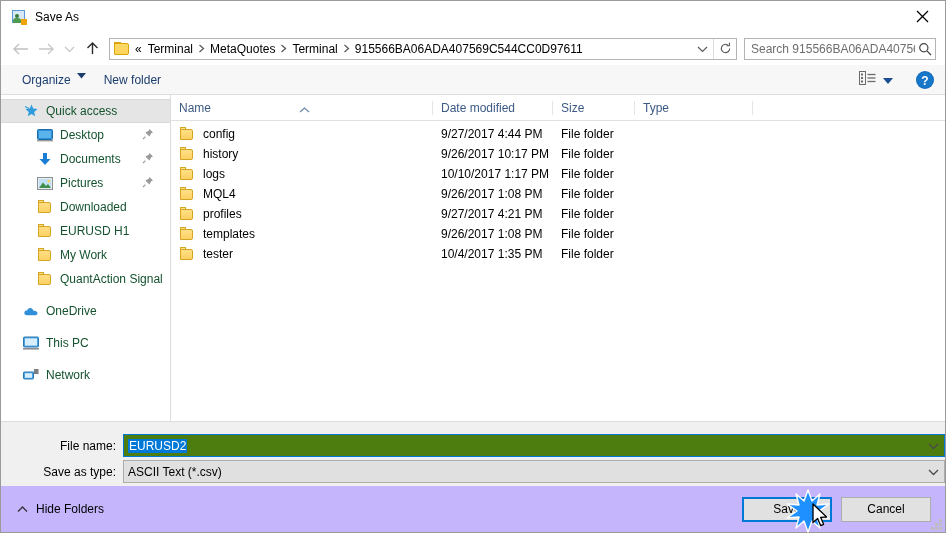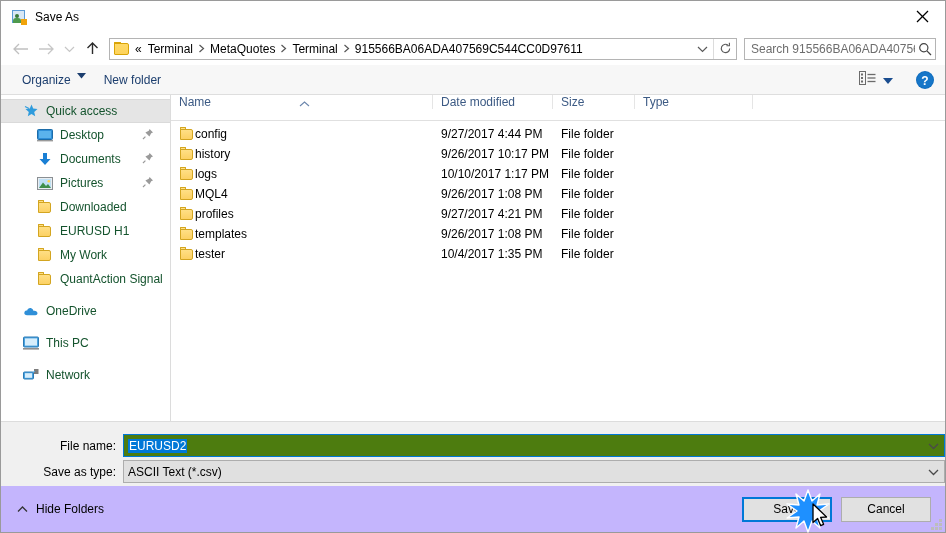--- a/index.html
+++ b/index.html
@@ -221,21 +221,21 @@
   .ficon .ft {
     position:absolute; left:1px; top:0px; width:6px; height:3px;
     background:#ffdf85; border:1px solid #d3a520; border-bottom:none;
     box-sizing:border-box; border-radius:1px 1px 0 0;
   }
 
   
   .filepane { flex: 1 1 auto; display:flex; flex-direction:column; min-width:0; background:#fff;}
   .col-head {
     height: 25px; min-height:25px;
-    display:flex; align-items:flex-start;
+    display:flex; align-items:center;
     border-bottom: 1px solid #e0e0e0;
     background:#fff;
     position: relative;
   }
   .col {
     display:flex; align-items:center;
     font-size: 12px; color: #3c5a84;
     padding-left: 8px;
     border-right: 1px solid #e5e5e5;
     box-sizing:border-box;
@@ -248,21 +248,21 @@
   .sort-caret {
     position:absolute; left: 128px; top: 1px;
   }
   .rows { flex: 1 1 auto; overflow: hidden; padding-top: 3px;}
   .row {
     height: 20px;
     display:flex; align-items:center;
     font-size: 12px; color: #000;
   }
   .cell { display:flex; align-items:center; box-sizing:border-box; }
-  .cell.c-name { width: 262px; padding-left: 8px; gap: 0;}
+  .cell.c-name { width: 262px; padding-left: 8px; gap: 8px;}
   .cell.c-date { width: 120px; padding-left: 8px; color:#000;}
   .cell.c-type { width: 118px; padding-left: 8px; }
   .cell.c-size { width: 82px; padding-left: 8px; }
 
   
   .formarea {
     background: #f0f0f0;
     border-top: 1px solid #dcdcdc;
     padding: 12px 0 0 0;
   }

